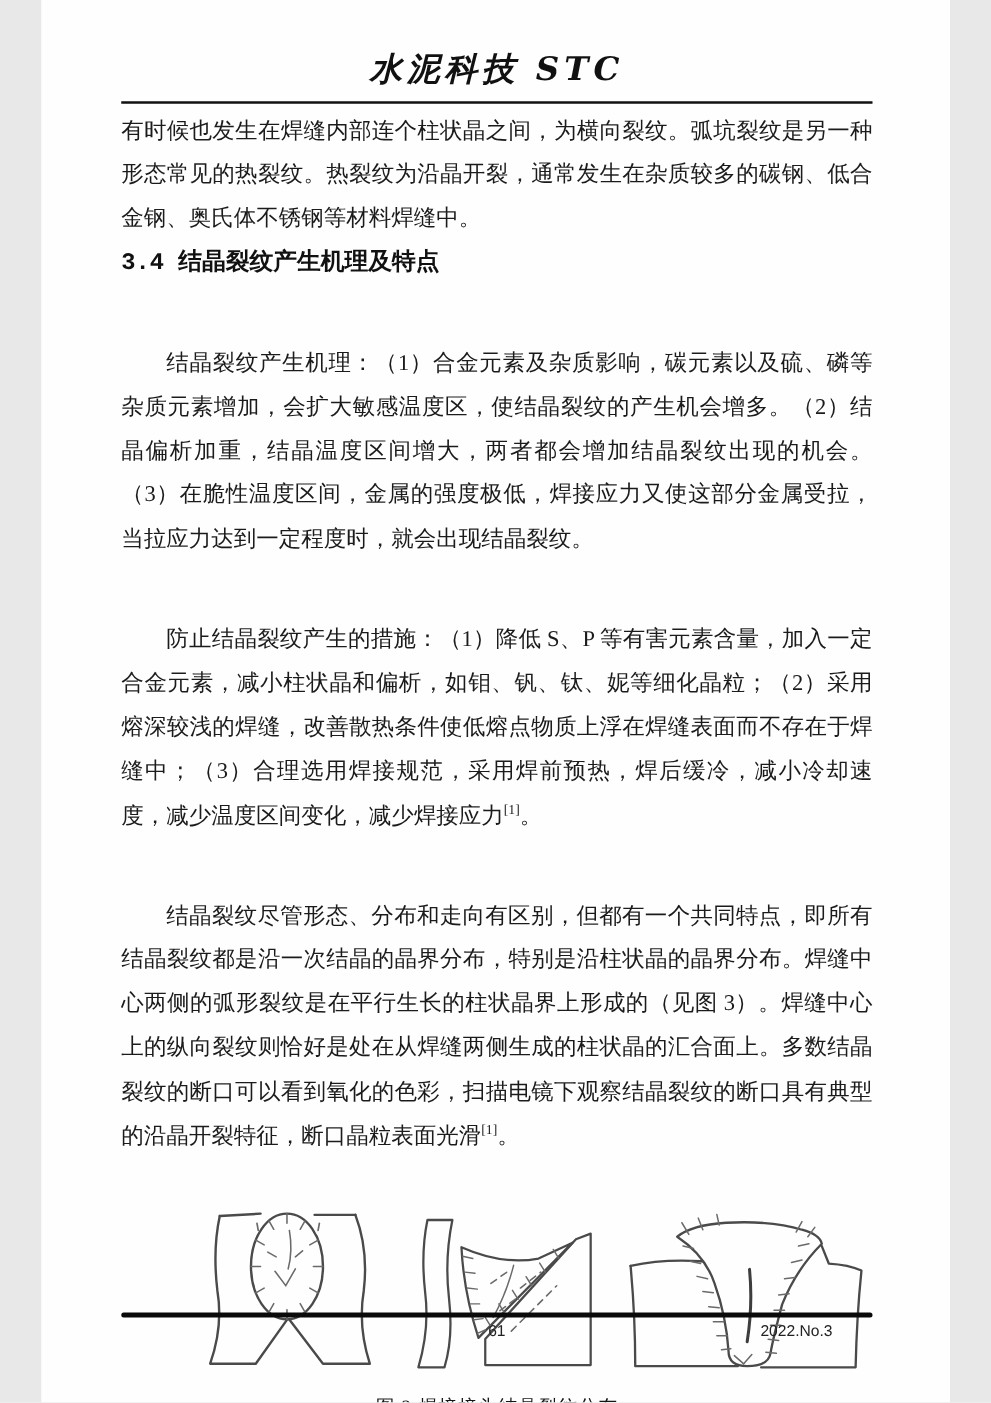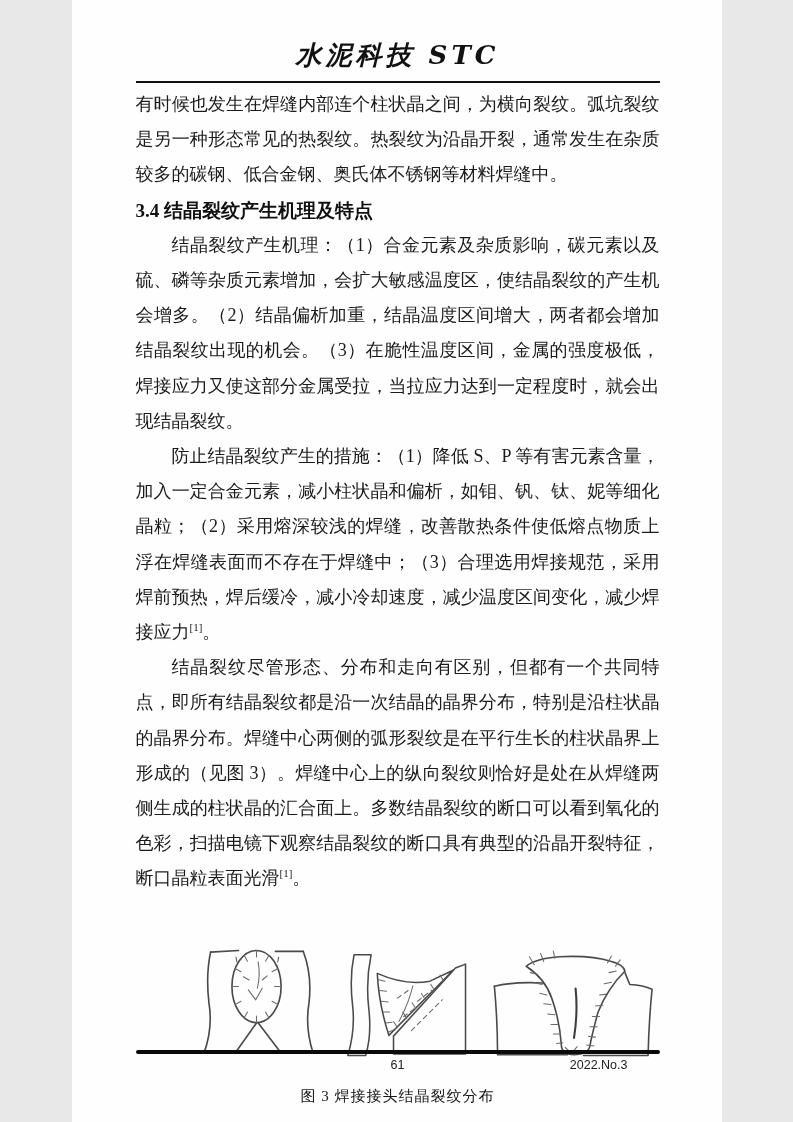--- a/index.html
+++ b/index.html
@@ -1,18 +1,18 @@
 <!DOCTYPE html>
 <html><head>
 <meta charset="utf-8">
 <style>
   html,body{margin:0;padding:0;background:#e8e8e8;}
   .page{
     position:relative;
-    width:650px;height:1122px;
+    width:727px;height:1122px;
     margin:0 auto;
     background:#fefefe;
     overflow:hidden;
     color:#1b1b1b;
     font-family:"Liberation Serif","DejaVu Serif",serif;
   }
   .content{
     position:absolute;
     left:64px; right:62px; top:0;
   }
@@ -35,27 +35,27 @@
   }
   .body-text{
     margin-top:4px;
     font-size:18px;
     line-height:35.2px;
     text-align:justify;
     text-justify:inter-ideograph;
   }
   .body-text p{margin:0;}
   .para{ text-indent:0;font-family:Liberation Serif, serif; }
-  .para.indent{ text-indent:2em; }
+  .para.indent{ text-indent:2em;margin-top:45px; }
   .section-heading{
     margin:0;
     font-size:19px;
     font-weight:bold;
     line-height:35.2px;
-    font-family:Liberation Serif, serif;
+    font-family:Liberation Mono, monospace;
     color:#111;
     text-align:left;
     text-indent:0;
   }
   sup.ref{ font-size:11px; line-height:0; vertical-align:super; }
   .figure-block{ margin-top:26px; }
   .sketch-row{
     display:flex;
     align-items:flex-end;
     gap:12px;

